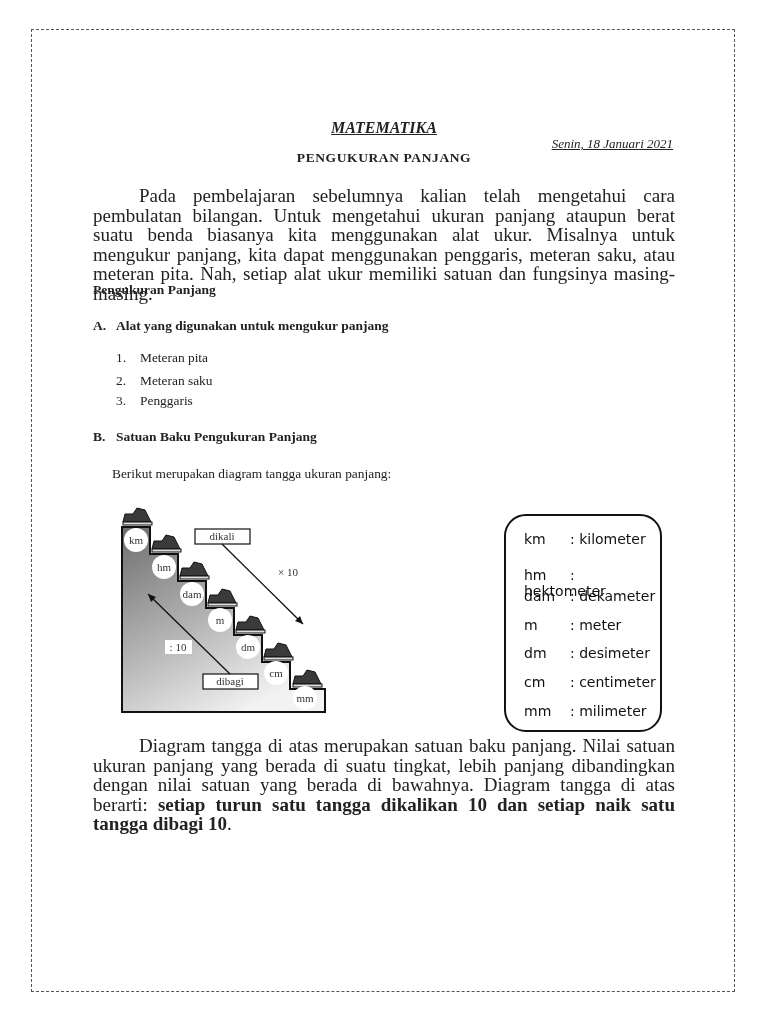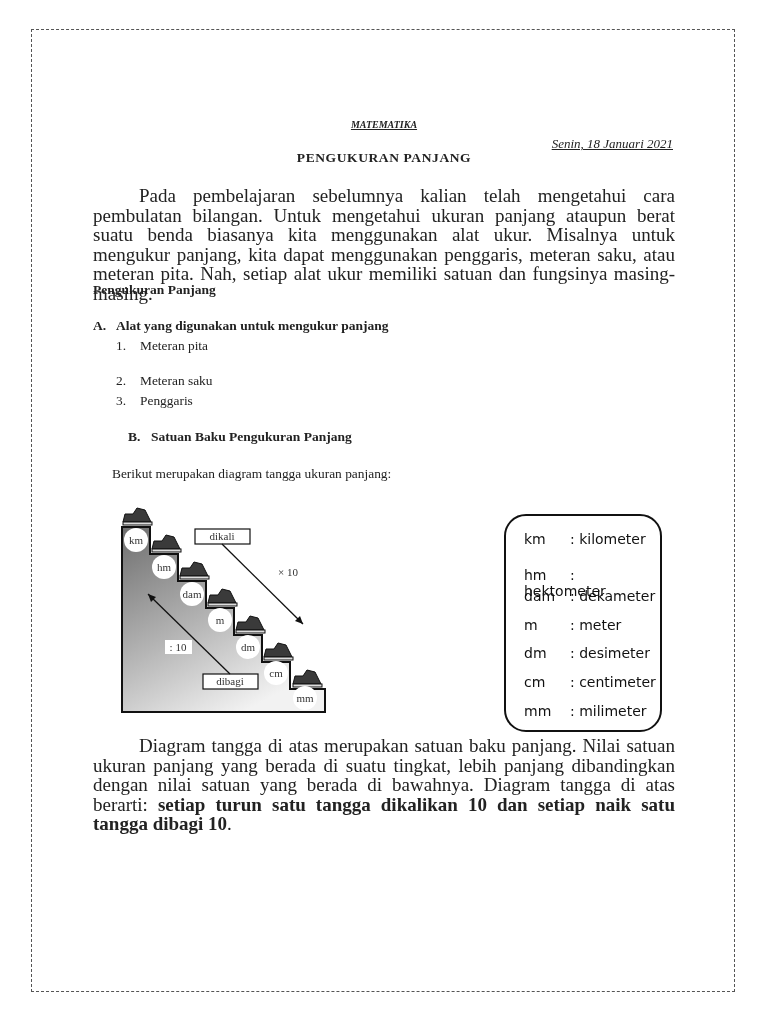--- a/index.html
+++ b/index.html
@@ -4,21 +4,21 @@
 <style>
   html, body { margin: 0; padding: 0; background: #ffffff; }
   body { width: 768px; height: 1024px; position: relative; overflow: hidden;
          font-family: "DejaVu Serif", serif; color: #222; }
   .page-border { position: absolute; left: 31px; top: 29px; width: 704px; height: 963px;
                  border: 1.5px dashed #555; box-sizing: border-box; }
   .abs { position: absolute; }
   .date { right: 95px; top: 88px; font-style: italic; text-decoration: underline;
           font-size: 13px; font-family: "Liberation Serif", serif; margin-top: 48px; }
   .subject { left: 0; width: 768px; text-align: center; top: 119px; font-style: italic;
-             font-weight: bold; text-decoration: underline; font-size: 10px;
+             font-weight: bold; text-decoration: underline; font-size: 16px;
              font-family: "Liberation Serif", serif; }
   .title { left: 0; width: 768px; text-align: center; top: 150px; font-weight: bold;
            font-size: 13.5px; letter-spacing: 0.6px; font-family: "Liberation Serif", serif; }
   .para { left: 93px; width: 582px; font-size: 19px; line-height: 19.5px; text-align: justify;
           font-family: "Liberation Serif", serif; }
   .para .indent { display: inline-block; width: 46px; }
   .heading { font-weight: bold; font-size: 13.5px; font-family: "Liberation Serif", serif; }
   .list-item { font-size: 13.4px; font-family: "Liberation Serif", serif; }
   .list-item .num { display: inline-block; width: 24px; }
   .legend-box { left: 504px; top: 514px; width: 158px; height: 218px; border: 2.5px solid #111;
@@ -38,25 +38,25 @@
 <div class="abs title">PENGUKURAN PANJANG</div>
 
 <div class="abs para" style="top:186px;"><span class="indent"></span><span>Pada pembelajaran sebelumnya kalian telah mengetahui cara pembulatan bilangan. Untuk mengetahui ukuran panjang ataupun berat suatu benda biasanya kita menggunakan alat ukur. Misalnya untuk mengukur panjang, kita dapat menggunakan penggaris, meteran saku, atau meteran pita. Nah, setiap alat ukur memiliki satuan dan fungsinya masing-masing.</span></div>
 
 <div class="abs heading" style="left:93px; top:282px;">Pengukuran Panjang</div>
 
 <div class="abs heading" style="left:93px; top:318px;">
   <span style="display:inline-block;width:23px;">A.</span><span>Alat yang digunakan untuk mengukur panjang</span>
 </div>
 
-<div class="abs list-item" style="left:116px; top:338px;"><span class="num">1.</span><span>Meteran pita</span></div>
+<div class="abs list-item" style="left:116px; top:350px;"><span class="num">1.</span><span>Meteran pita</span></div>
 <div class="abs list-item" style="left:116px; top:373px;"><span class="num">2.</span><span>Meteran saku</span></div>
 <div class="abs list-item" style="left:116px; top:393px;"><span class="num">3.</span><span>Penggaris</span></div>
 
-<div class="abs heading" style="left:93px; top:429px;margin-left:35px;">
+<div class="abs heading" style="left:93px; top:429px;">
   <span style="display:inline-block;width:23px;">B.</span><span>Satuan Baku Pengukuran Panjang</span>
 </div>
 
 <div class="abs list-item" style="left:112px; top:466px;">Berikut merupakan diagram tangga ukuran panjang:</div>
 
 <svg class="abs stairs" viewBox="0 0 230 222" xmlns="http://www.w3.org/2000/svg">
   <defs>
     <linearGradient id="g" x1="0" y1="0" x2="0.6" y2="1">
       <stop offset="0" stop-color="#6e6e6e"></stop>
       <stop offset="0.55" stop-color="#b5b5b5"></stop>

